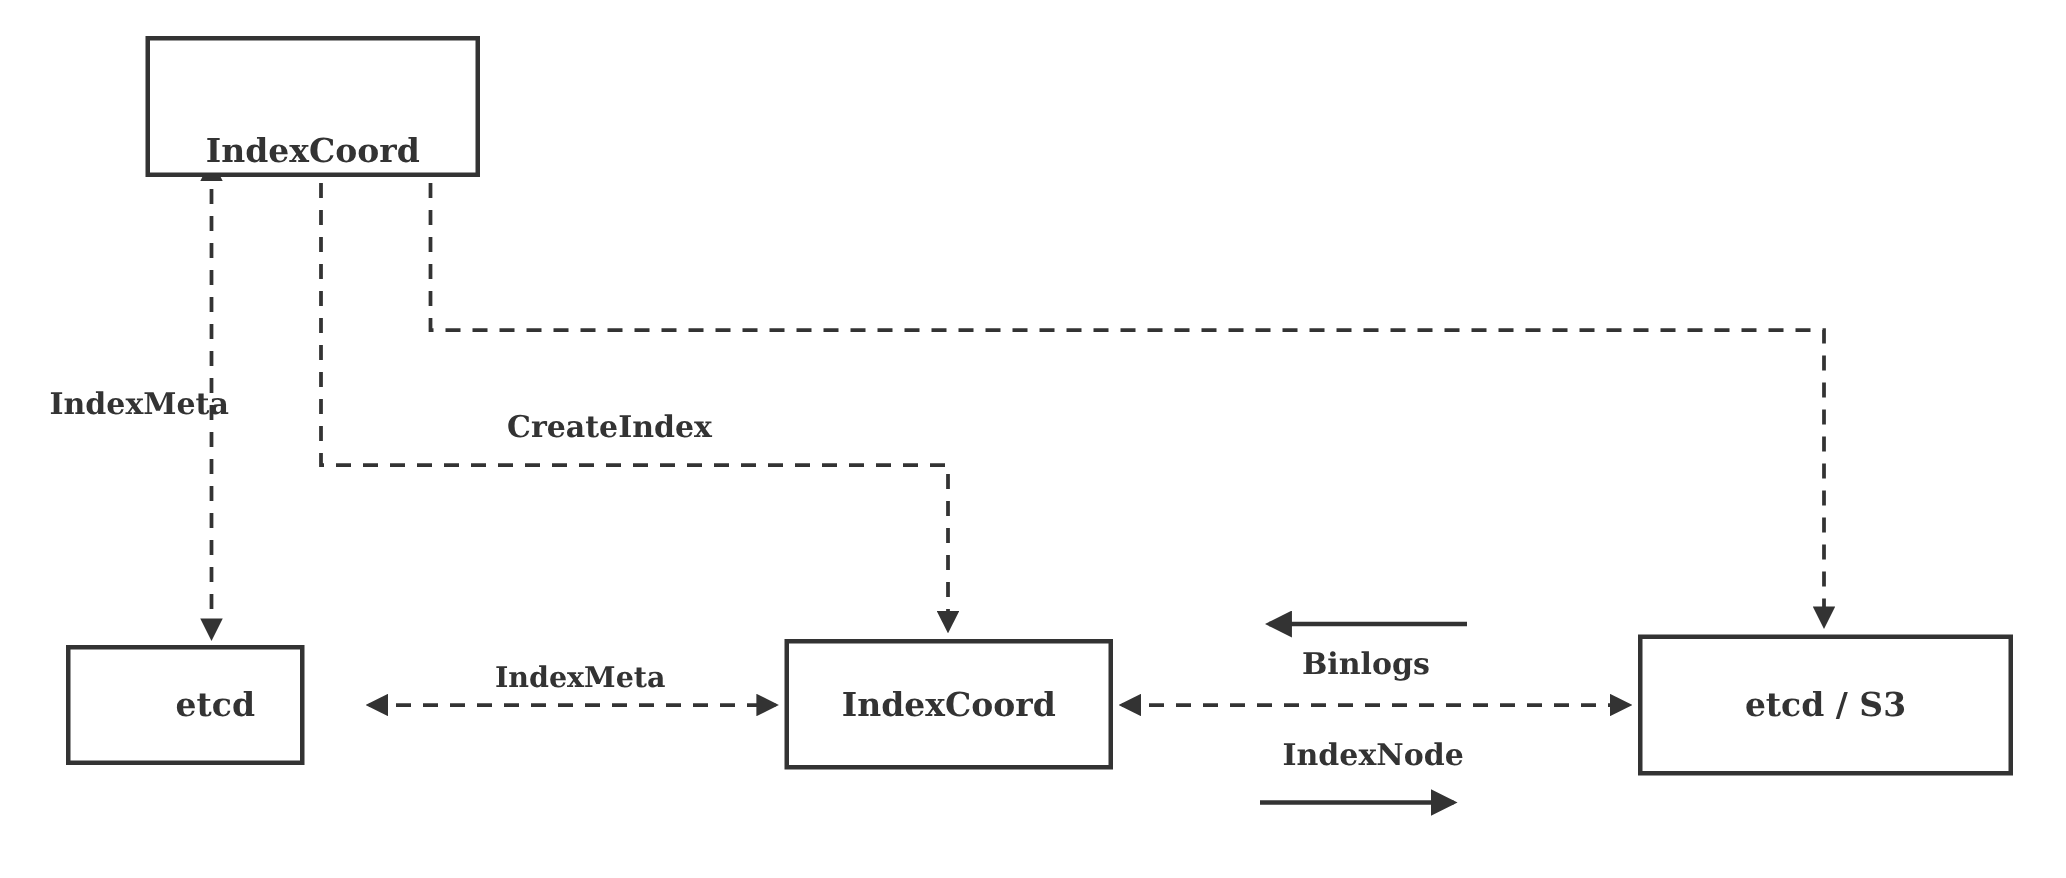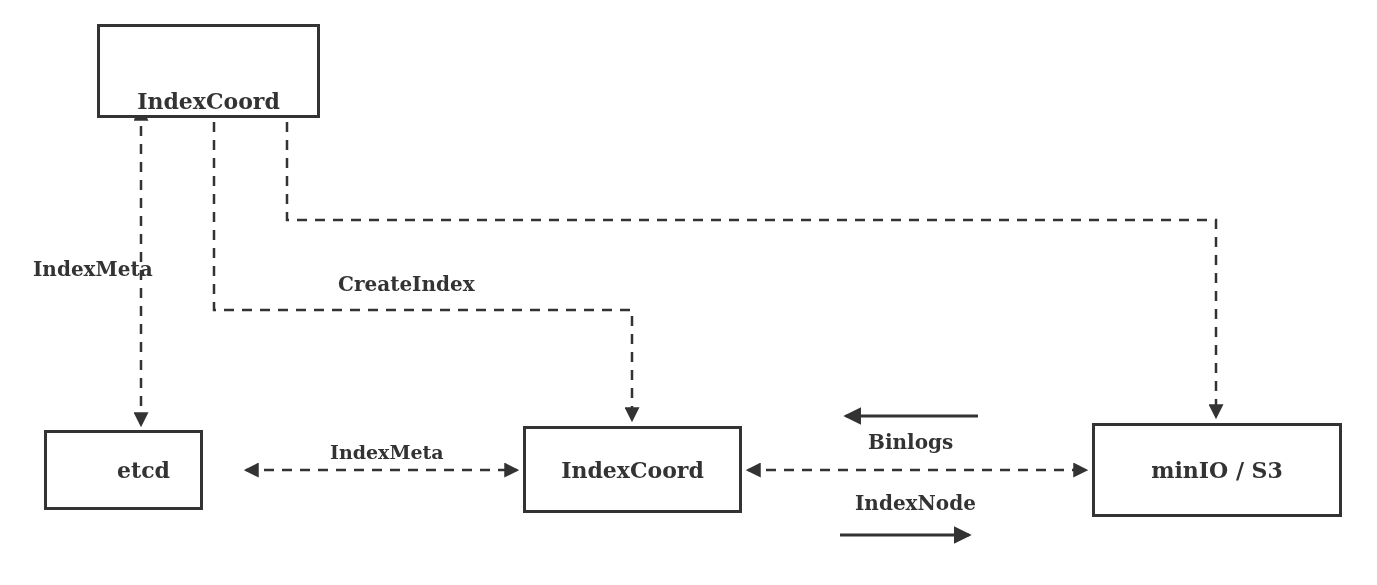--- a/index.html
+++ b/index.html
@@ -84,21 +84,21 @@
 
   <div class="node node-etcd">
     <span>etcd</span>
   </div>
 
   <div class="node node-index-node">
     <span>IndexCoord</span>
   </div>
 
   <div class="node node-storage">
-    <span>minIO / S3</span>
+    <span>etcd / S3</span>
   </div>
 
   <div class="edge-label lbl-index-meta-left">IndexMeta</div>
 
   <div class="edge-label lbl-create-index">CreateIndex</div>
 
 
   <div class="edge-label lbl-index-meta-bottom">IndexMeta</div>
 
   <div class="edge-label lbl-binlogs">Binlogs</div>

